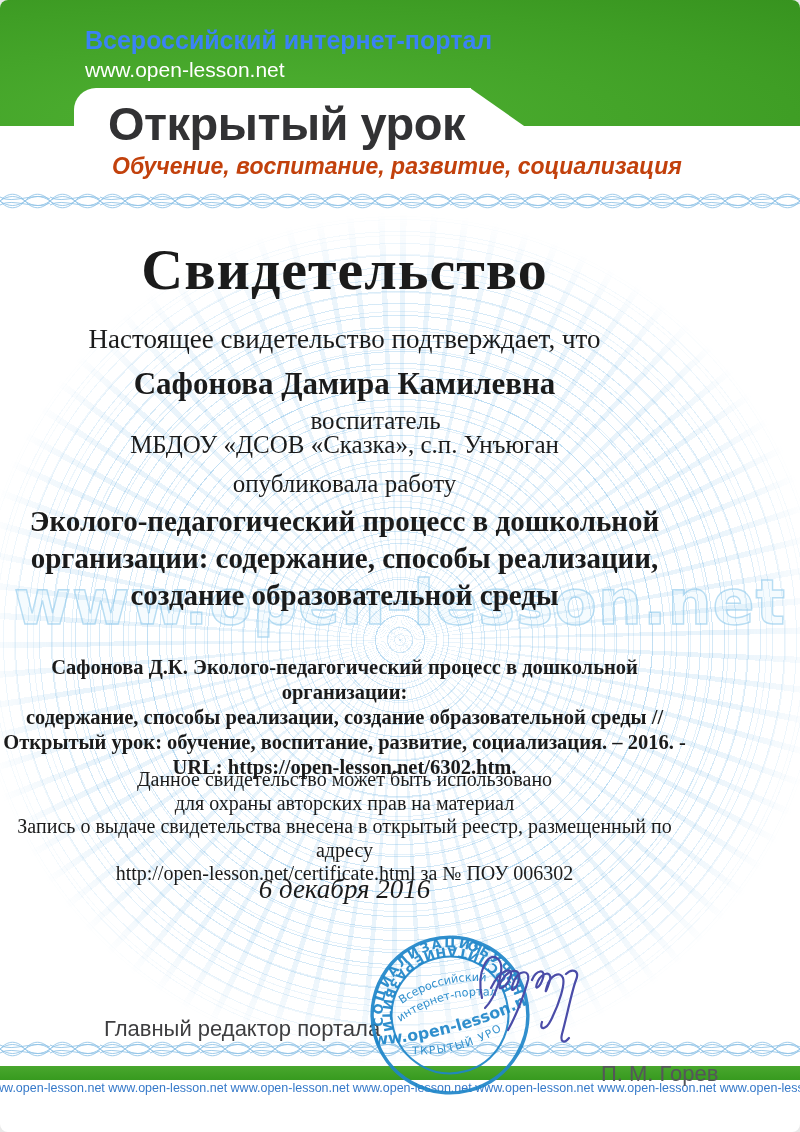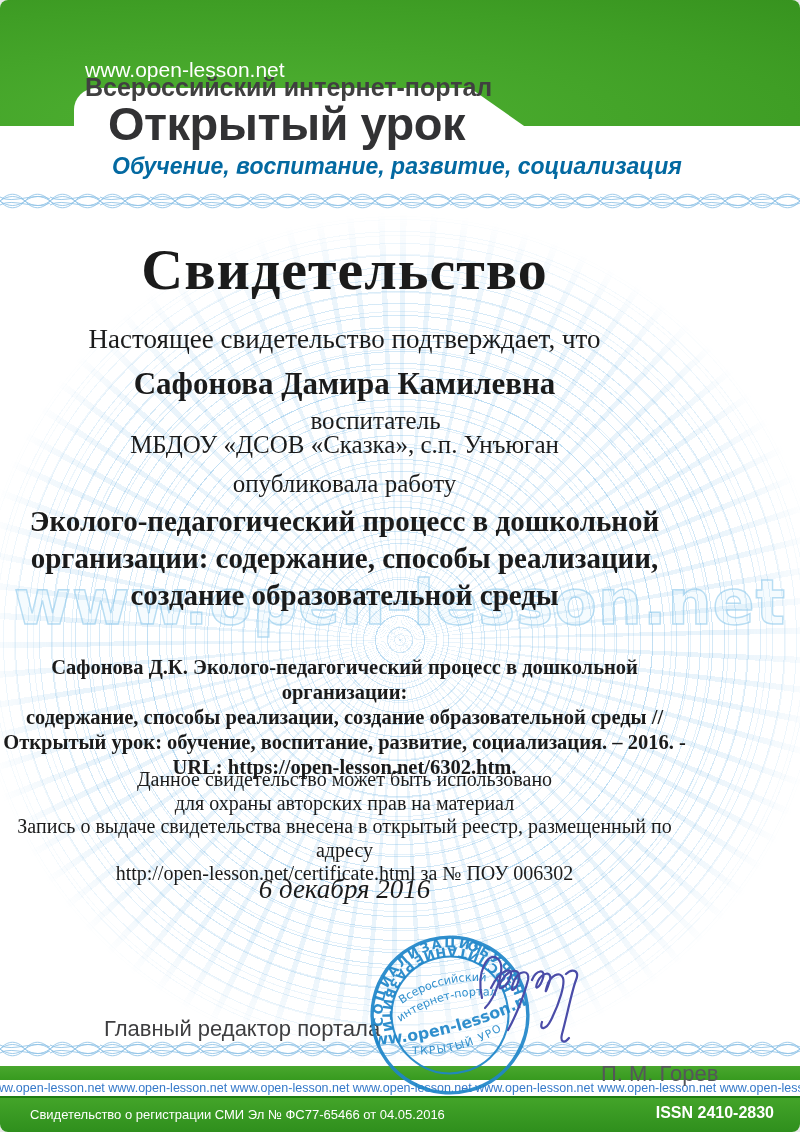--- a/index.html
+++ b/index.html
@@ -22,24 +22,24 @@
     color:rgba(190,225,245,0.15);-webkit-text-stroke:1.4px rgba(140,200,235,.6);}
 
   
   #green-top{position:absolute;left:0;top:0;width:800px;height:126px;z-index:2;
     background:radial-gradient(140% 190% at 32% 95%, #4fb132 0%, #3f9e25 48%, #2c8417 100%);}
   #tab-white{position:absolute;left:74px;top:88px;width:397px;height:40px;background:#fff;
     border-top-left-radius:22px;z-index:2;}
   #tab-tri{position:absolute;left:470px;top:88px;width:57px;height:40px;background:#fff;
     clip-path:polygon(0 0,100% 100%,0 100%);z-index:2;}
   .sans{font-family:"Liberation Sans",sans-serif;}
-  #portal-label{position:absolute;left:85px;top:26px;z-index:3;color:#404040;font-weight:bold;font-size:25px;margin-top:47px;}
+  #portal-label{position:absolute;left:85px;top:26px;z-index:3;color:#3b82f6;font-weight:bold;font-size:25px;}
   #portal-url{position:absolute;left:85px;top:58px;z-index:3;color:#fff;font-size:21px;}
   #brand-title{position:absolute;left:108px;top:96px;z-index:3;color:#323234;font-size:47px;font-weight:600;letter-spacing:-0.5px;}
-  #brand-subtitle{position:absolute;left:112px;top:153px;z-index:3;color:#0369a1;font-size:23px;font-style:italic;font-weight:600;}
+  #brand-subtitle{position:absolute;left:112px;top:153px;z-index:3;color:#c2410c;font-size:23px;font-style:italic;font-weight:600;}
 
   
   .cline{position:absolute;left:0;width:689px;text-align:center;z-index:3;}
   .preline{white-space:pre-line;}
   #t-title{top:236px;font-size:58px;font-weight:bold;letter-spacing:1px;}
   #t-confirm{top:324px;font-size:27px;}
   #t-name{top:366px;font-size:31px;font-weight:bold;}
   #t-role{top:407px;font-size:25px;margin-left:31px;}
   #t-org{top:431px;font-size:25px;}
   #t-action{top:470px;font-size:25px;}
@@ -172,18 +172,14 @@
       <path d="M23,46 C32,27 47,23 42,36 C38,46 26,52 34,38 C41,27 53,25 51,37 C48,49 40,53 46,39 C51,28 62,27 60,38 C57,50 49,72 40,88"></path>
       <path d="M64,38 C68,28 78,26 75,36 C72,46 65,50 70,39 C74,31 84,28 82,38 C79,48 76,54 79,44 C82,34 92,28 95,36 C97,42 92,60 83,78 C78,88 71,89 74,80"></path>
       <path d="M98,32 C104,26 112,28 108,38 C104,48 98,78 94,92 C92,100 96,102 101,96"></path>
     </g>
   </svg>
 
   <div id="bar-thin"></div>
   <div id="strip-www">
     <span>www.open-lesson.net www.open-lesson.net www.open-lesson.net www.open-lesson.net www.open-lesson.net www.open-lesson.net www.open-lesson.net www.open-lesson.net</span>
   </div>
-  <div id="footer">
-    <div id="footer-reg">Свидетельство о регистрации СМИ Эл № ФС77-65466 от 04.05.2016</div>
-    <div id="footer-issn">ISSN 2410-2830</div>
-  </div>
 
 </div>
 
 </body></html>

